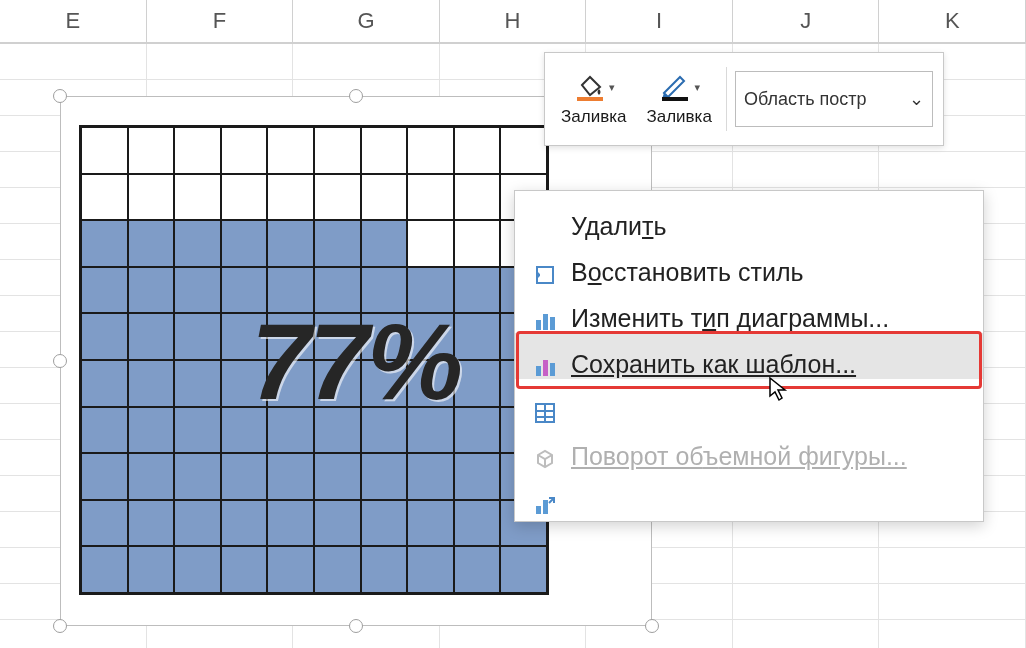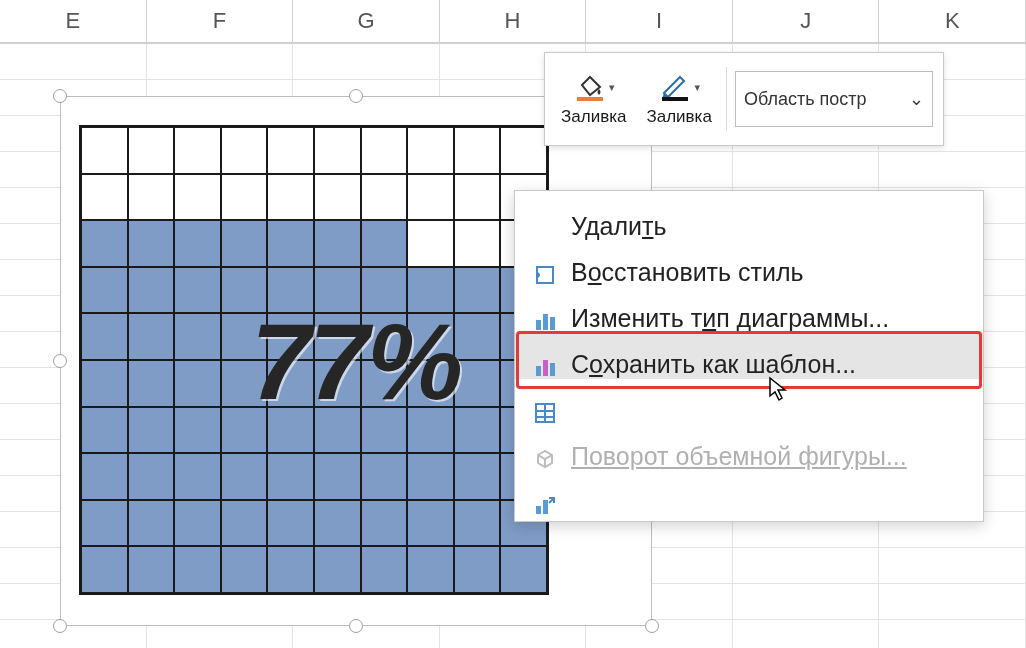--- a/index.html
+++ b/index.html
@@ -52,21 +52,21 @@
   .ic-box{width:42px;height:32px;position:relative;display:flex;align-items:center;justify-content:center;}
   .caret{font-size:11px;color:#555;margin-left:2px;}
   .sep{width:1px;height:64px;background:#d9d9d9;}
   .area-select{flex:1;height:56px;border:1px solid #bcbcbc;display:flex;align-items:center;justify-content:space-between;padding:0 8px;font-size:18px;color:#333;background:#fff;}
 
   
   .ctx{position:absolute;left:514px;top:190px;width:470px;background:#fff;border:1px solid var(--menu-border);box-shadow:0 4px 14px rgba(0,0,0,.18);padding:4px 0;}
   .mi{display:flex;align-items:flex-end;gap:14px;height:46px;padding:0 18px;font-size:25px;color:#222;}
   .mi .u{text-decoration:underline;}
   .mi.disabled{color:var(--disabled);text-decoration:underline;}
-  .mi.hovered{background:var(--hover);}
+  .mi.hovered{background:var(--hover);text-decoration:underline;}
   .mi .ico{width:24px;height:24px;display:flex;align-items:center;justify-content:center;flex:0 0 24px;}
   .hl{position:absolute;border:3px solid var(--highlight);pointer-events:none;border-radius:4px;}
 
   
   .cursor{position:absolute;width:20px;height:26px;pointer-events:none;}
 
   svg{display:block;}
 </style>
 </head>
 <body>

